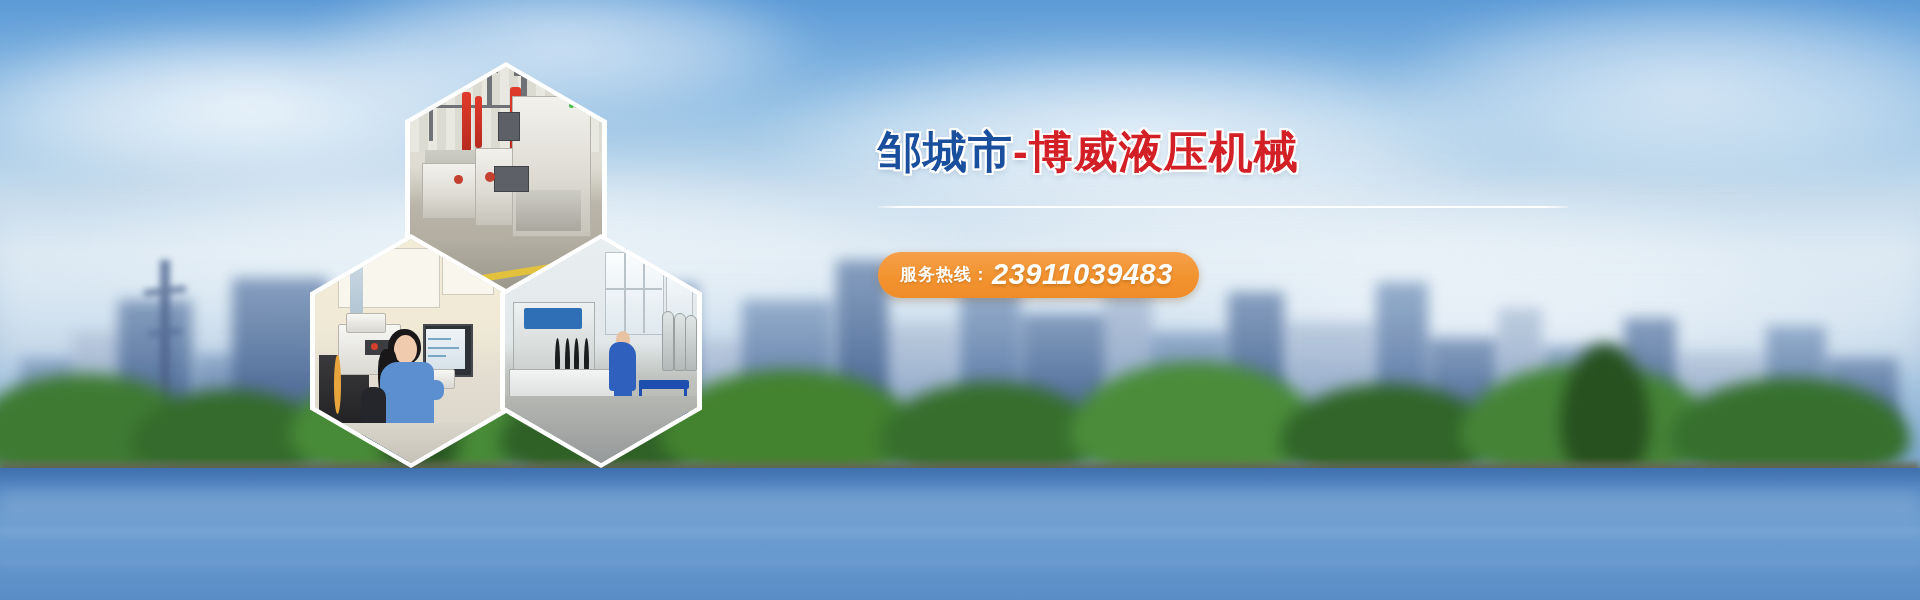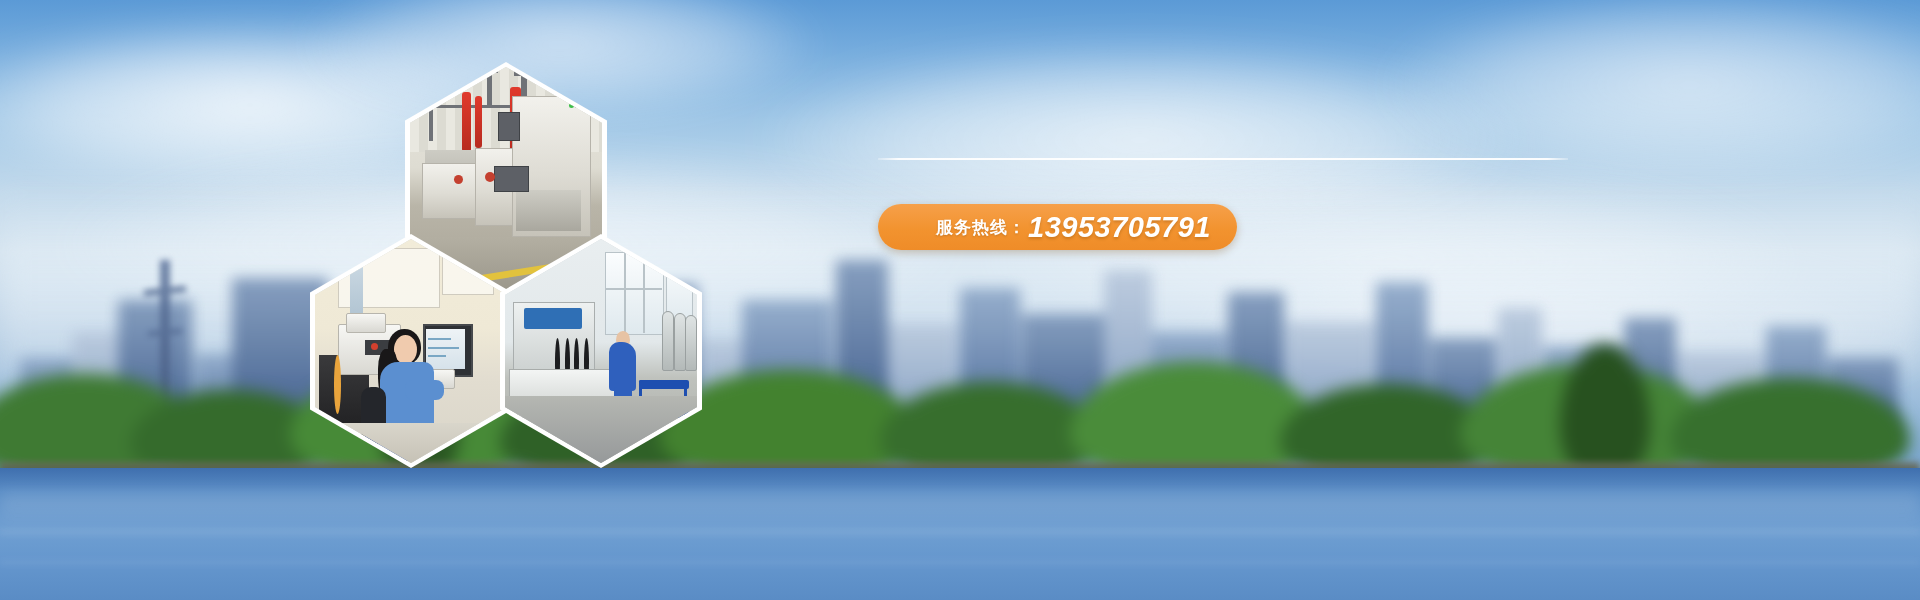--- a/index.html
+++ b/index.html
@@ -200,21 +200,20 @@
   .hotline{
     margin-top:44px;display:inline-flex;align-items:center;
     height:46px;padding:0 26px 0 22px;border-radius:23px;
     background:linear-gradient(180deg,#f6a04a 0%,#f2932f 55%,#ef8c28 100%);
     box-shadow:0 3px 8px rgba(120,70,10,.28);
     white-space:nowrap;
   }
   .hotline .lbl{
     color:#ffffff;font-size:17px;font-weight:700;letter-spacing:1px;
     text-shadow:0 1px 2px rgba(150,85,15,.45);
-    margin-left:36px;
   }
   .hotline .num{
     color:#ffffff;font-size:29px;font-weight:700;font-style:italic;
     letter-spacing:.5px;line-height:1;margin-left:2px;
     text-shadow:0 2px 3px rgba(150,85,15,.40);
   }
 </style>
 </head>
 <body>
 
@@ -377,23 +376,24 @@
           <div class="wheel" style="left:71%;top:82%;width:8px;height:8px;"></div>
           <div class="wheel" style="left:89%;top:82%;width:8px;height:8px;"></div>
           <div class="gfloor"></div>
         </div>
       </div>
     </div>
   </div>
 
   <div class="content">
 
+    <h1 class="title"><span class="t-blue">邹城市</span><span class="t-red">-博威液压机械</span></h1>
 
 
     <div class="divider"></div>
 
     <div class="hotline">
       <span class="lbl">服务热线：</span>
-      <span class="num">13953705791</span>
+      <span class="num">23911039483</span>
     </div>
 
   </div>
 </div>
 
 </body></html>

